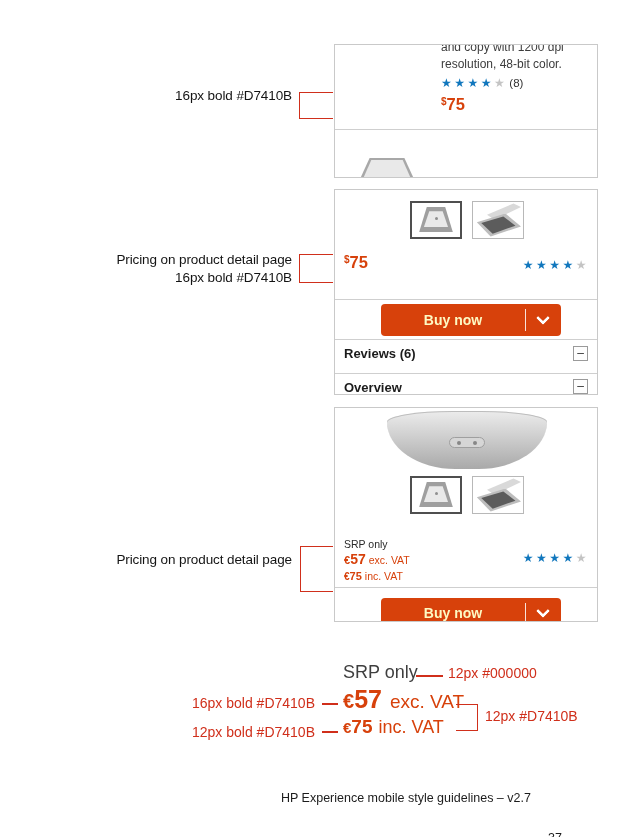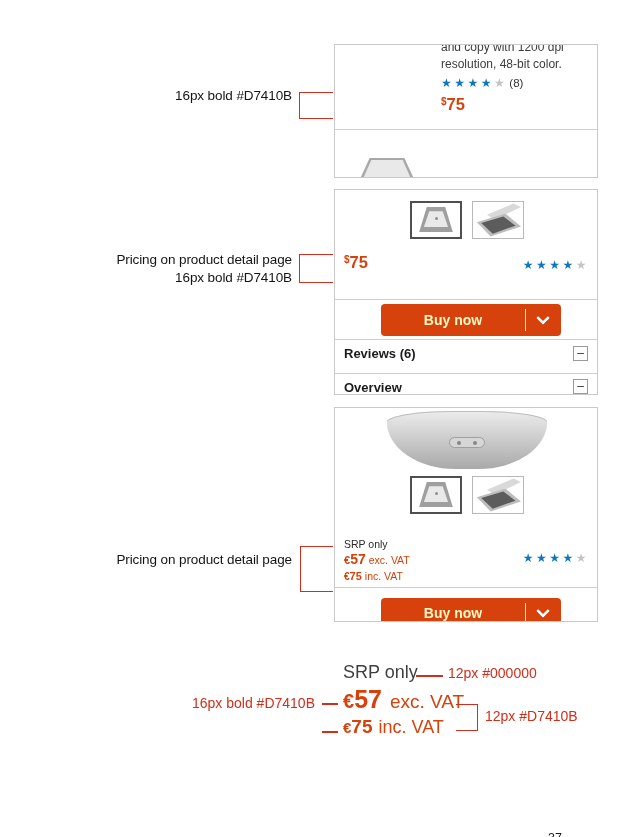--- a/index.html
+++ b/index.html
@@ -238,20 +238,22 @@
   <div class="spec-red" style="left:448px; top:665px;">12px #000000</div>
 
   <div class="spec-red ra" style="top:695px;">16px bold #D7410B</div>
   <div class="conn" style="left:322px; top:703px; width:16px;"></div>
   <div class="spec-p1">
     <span class="cur">€</span><span class="val">57</span><span class="suf">exc. VAT</span>
   </div>
   <div class="bracket-right" style="left:456px; top:704px; width:22px; height:27px;"></div>
   <div class="spec-red" style="left:485px; top:708px;">12px #D7410B</div>
 
+  <div class="spec-red ra" style="top:724px;">12px bold #D7410B</div>
   <div class="conn" style="left:322px; top:731px; width:16px;"></div>
   <div class="spec-p2">
     <span class="cur">€</span><span class="val">75</span><span class="suf">inc. VAT</span>
   </div>
 
+  <div class="footer-text" style="left:281px; top:791px;">HP Experience mobile style guidelines – v2.7</div>
   <div class="footer-text" style="left:548px; top:831px;">37</div>
 
 </div>
 
 </body></html>

